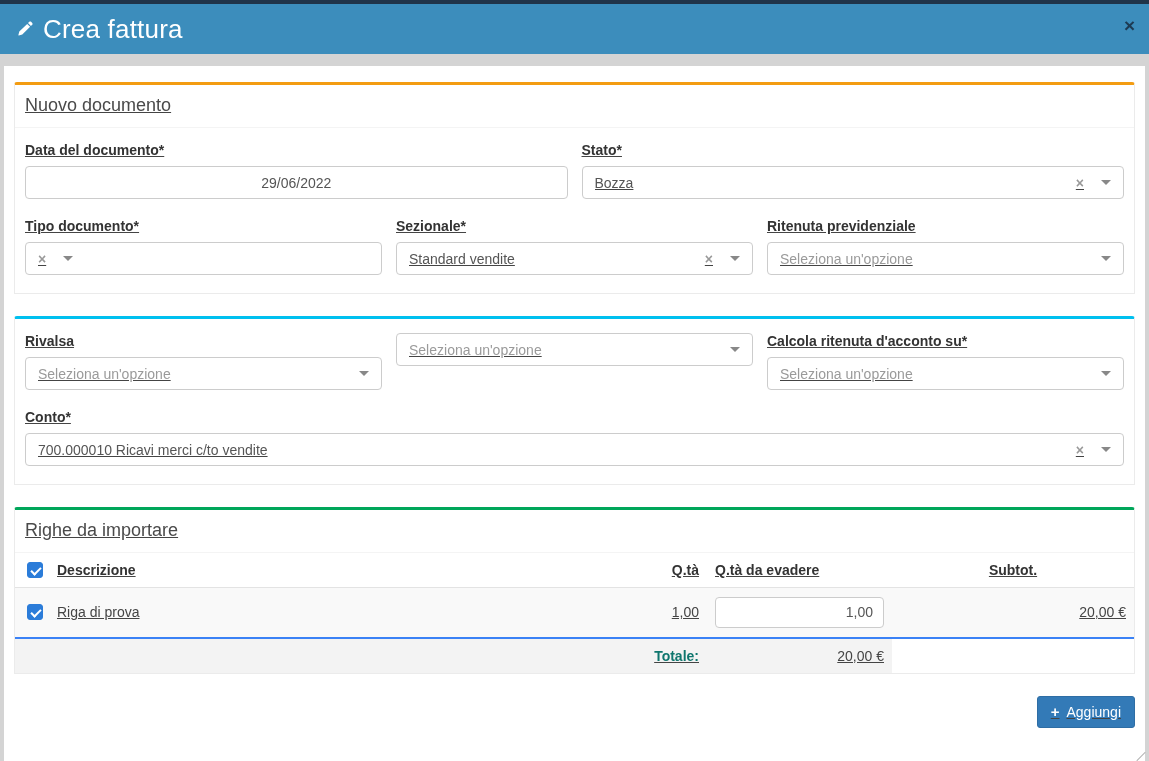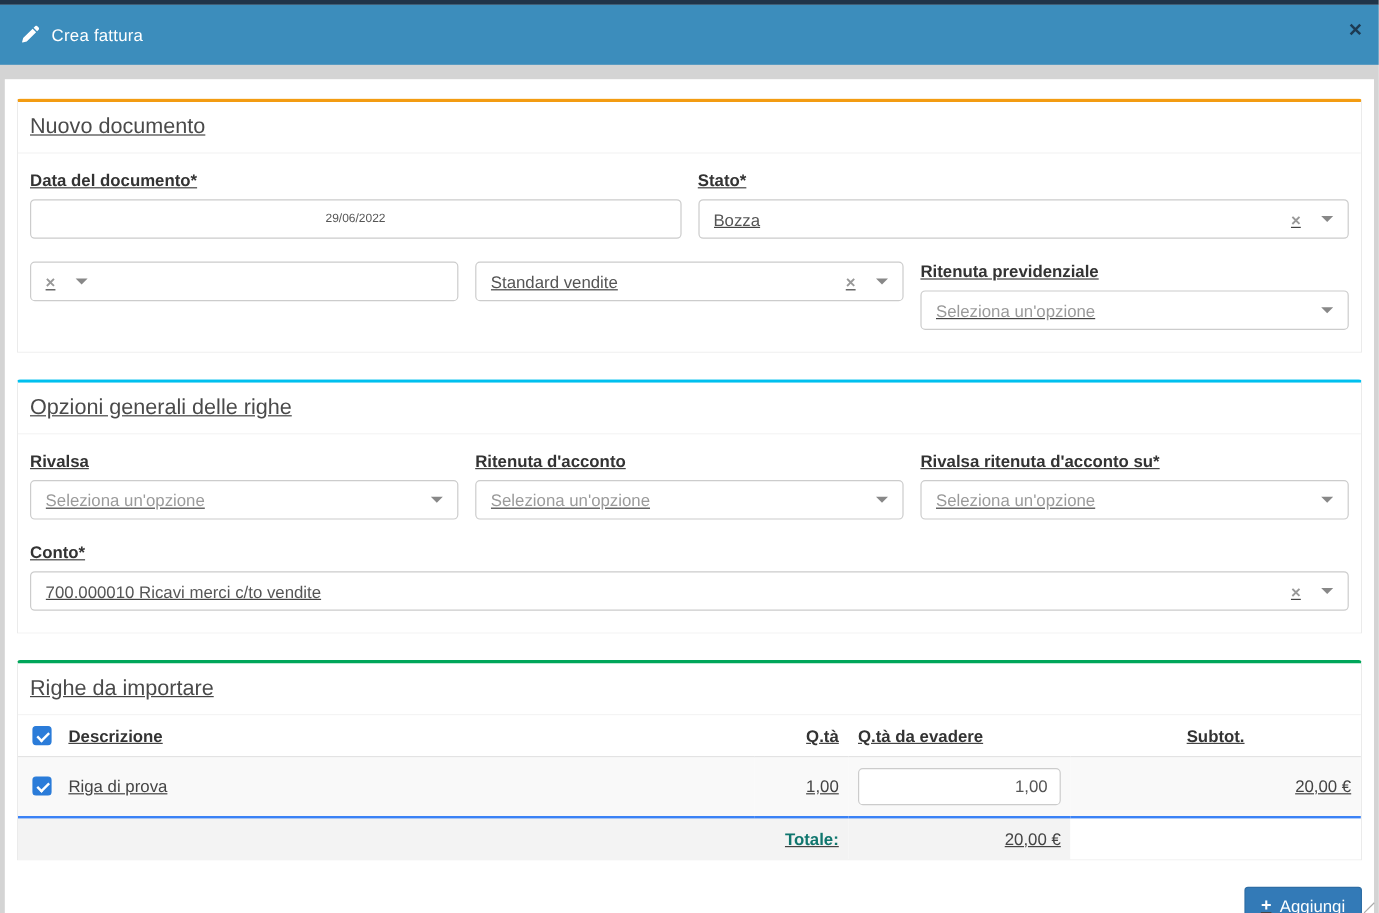--- a/index.html
+++ b/index.html
@@ -4,21 +4,21 @@
 <style>
   * { margin:0; padding:0; box-sizing:border-box; }
   html,body { width:1149px; height:761px; }
   body { font-family:"Liberation Sans", sans-serif; font-size:14px; color:#444; background:#d4d4d4; overflow:hidden; }
 
   .page { position:relative; width:1149px; height:761px; }
   .backdrop-top { height:4px; background:#203449; }
 
   .modal-header { position:relative; height:50px; background:#3c8dbc; color:#fff;
     display:flex; align-items:center; padding:0 17px; }
-  .modal-title { display:flex; align-items:center; gap:10px; font-size:14px; font-weight:400; letter-spacing:.2px; }
+  .modal-title { display:flex; align-items:center; gap:10px; font-size:26px; font-weight:400; letter-spacing:.2px; }
   .close-btn { position:absolute; top:12px; right:14px; font-size:19px; font-weight:bold;
     color:#1d3a52; line-height:1; cursor:pointer; background:none; border:none; font-family:inherit; }
 
   .modal-body { margin:12px 4px; background:#fff; height:707px; padding:16px 10px 0 10px;text-decoration:underline; }
 
   .box { background:#fff; border:1px solid #ebebeb; border-top:3px solid #ccc; border-radius:3px 3px 0 0; margin-bottom:22px; }
   .box-warning { border-top-color:#f39c12; }
   .box-info    { border-top-color:#00c0ef; }
   .box-success { border-top-color:#00a65a; }
   .box-header { padding:10px 10px 11px 10px; border-bottom:1px solid #f4f4f4; }
@@ -26,21 +26,21 @@
   .box-body { padding:14px 10px 18px 10px; }
   .box-body.no-pad { padding:0; }
 
   .form-row { display:grid; gap:14px; }
   .form-row + .form-row { margin-top:19px; }
   .cols-2 { grid-template-columns:1fr 1fr; }
   .cols-3 { grid-template-columns:1fr 1fr 1fr; }
   .field label { display:block; font-weight:bold; color:#333; margin-bottom:8px; font-size:14px; }
 
   .text-input { width:100%; height:33px; border:1px solid #ccc; border-radius:4px; background:#fff;
-    text-align:center; color:#555; font-size:10px; font-family:inherit; outline:none; }
+    text-align:center; color:#555; font-size:14px; font-family:inherit; outline:none; }
 
   .select { height:33px; border:1px solid #ccc; border-radius:4px; background:#fff;
     display:flex; align-items:center; padding:1px 12px; cursor:pointer; }
   .select .sel-value { flex:1; color:#555; white-space:nowrap; overflow:hidden; }
   .select .sel-value.placeholder { color:#9a9a9a; }
   .select .clear-x { color:#999; font-size:14px; font-weight:bold; margin-right:17px; line-height:1; }
   .caret { width:0; height:0; border-left:5px solid transparent; border-right:5px solid transparent;
     border-top:5px solid #888; flex:none; }
 
   table.import-table { width:100%; border-collapse:collapse; font-size:14px; }
@@ -102,65 +102,63 @@
             <label>Stato*</label>
             <div class="select">
               <span class="sel-value">Bozza</span>
               <span class="clear-x">×</span>
               <span class="caret"></span>
             </div>
           </div>
         </div>
         <div class="form-row cols-3">
           <div class="field">
-            <div class="select">
-              <span class="clear-x">×</span>
-              <span class="caret"></span>
-            </div>
-          </div>
-          <div class="field">
+            <label>Tipo documento*</label>
+            <div class="select">
+              <span class="clear-x">×</span>
+              <span class="caret"></span>
+            </div>
+          </div>
+          <div class="field">
+            <label>Sezionale*</label>
             <div class="select">
               <span class="sel-value">Standard vendite</span>
               <span class="clear-x">×</span>
               <span class="caret"></span>
             </div>
           </div>
           <div class="field">
             <label>Ritenuta previdenziale</label>
             <div class="select">
               <span class="sel-value placeholder">Seleziona un'opzione</span>
               <span class="caret"></span>
             </div>
           </div>
         </div>
       </div>
     </div>
 
     <div class="box box-info">
-      <div class="box-header">
-        <div class="box-title">Opzioni generali delle righe</div>
-      </div>
       <div class="box-body">
         <div class="form-row cols-3">
           <div class="field">
             <label>Rivalsa</label>
             <div class="select">
               <span class="sel-value placeholder">Seleziona un'opzione</span>
               <span class="caret"></span>
             </div>
           </div>
           <div class="field">
-            <label>Ritenuta d'acconto</label>
-            <div class="select">
-              <span class="sel-value placeholder">Seleziona un'opzione</span>
-              <span class="caret"></span>
-            </div>
-          </div>
-          <div class="field">
-            <label>Rivalsa ritenuta d'acconto su*</label>
+            <div class="select">
+              <span class="sel-value placeholder">Seleziona un'opzione</span>
+              <span class="caret"></span>
+            </div>
+          </div>
+          <div class="field">
+            <label>Calcola ritenuta d'acconto su*</label>
             <div class="select">
               <span class="sel-value placeholder">Seleziona un'opzione</span>
               <span class="caret"></span>
             </div>
           </div>
         </div>
         <div class="form-row">
           <div class="field">
             <label>Conto*</label>
             <div class="select">

